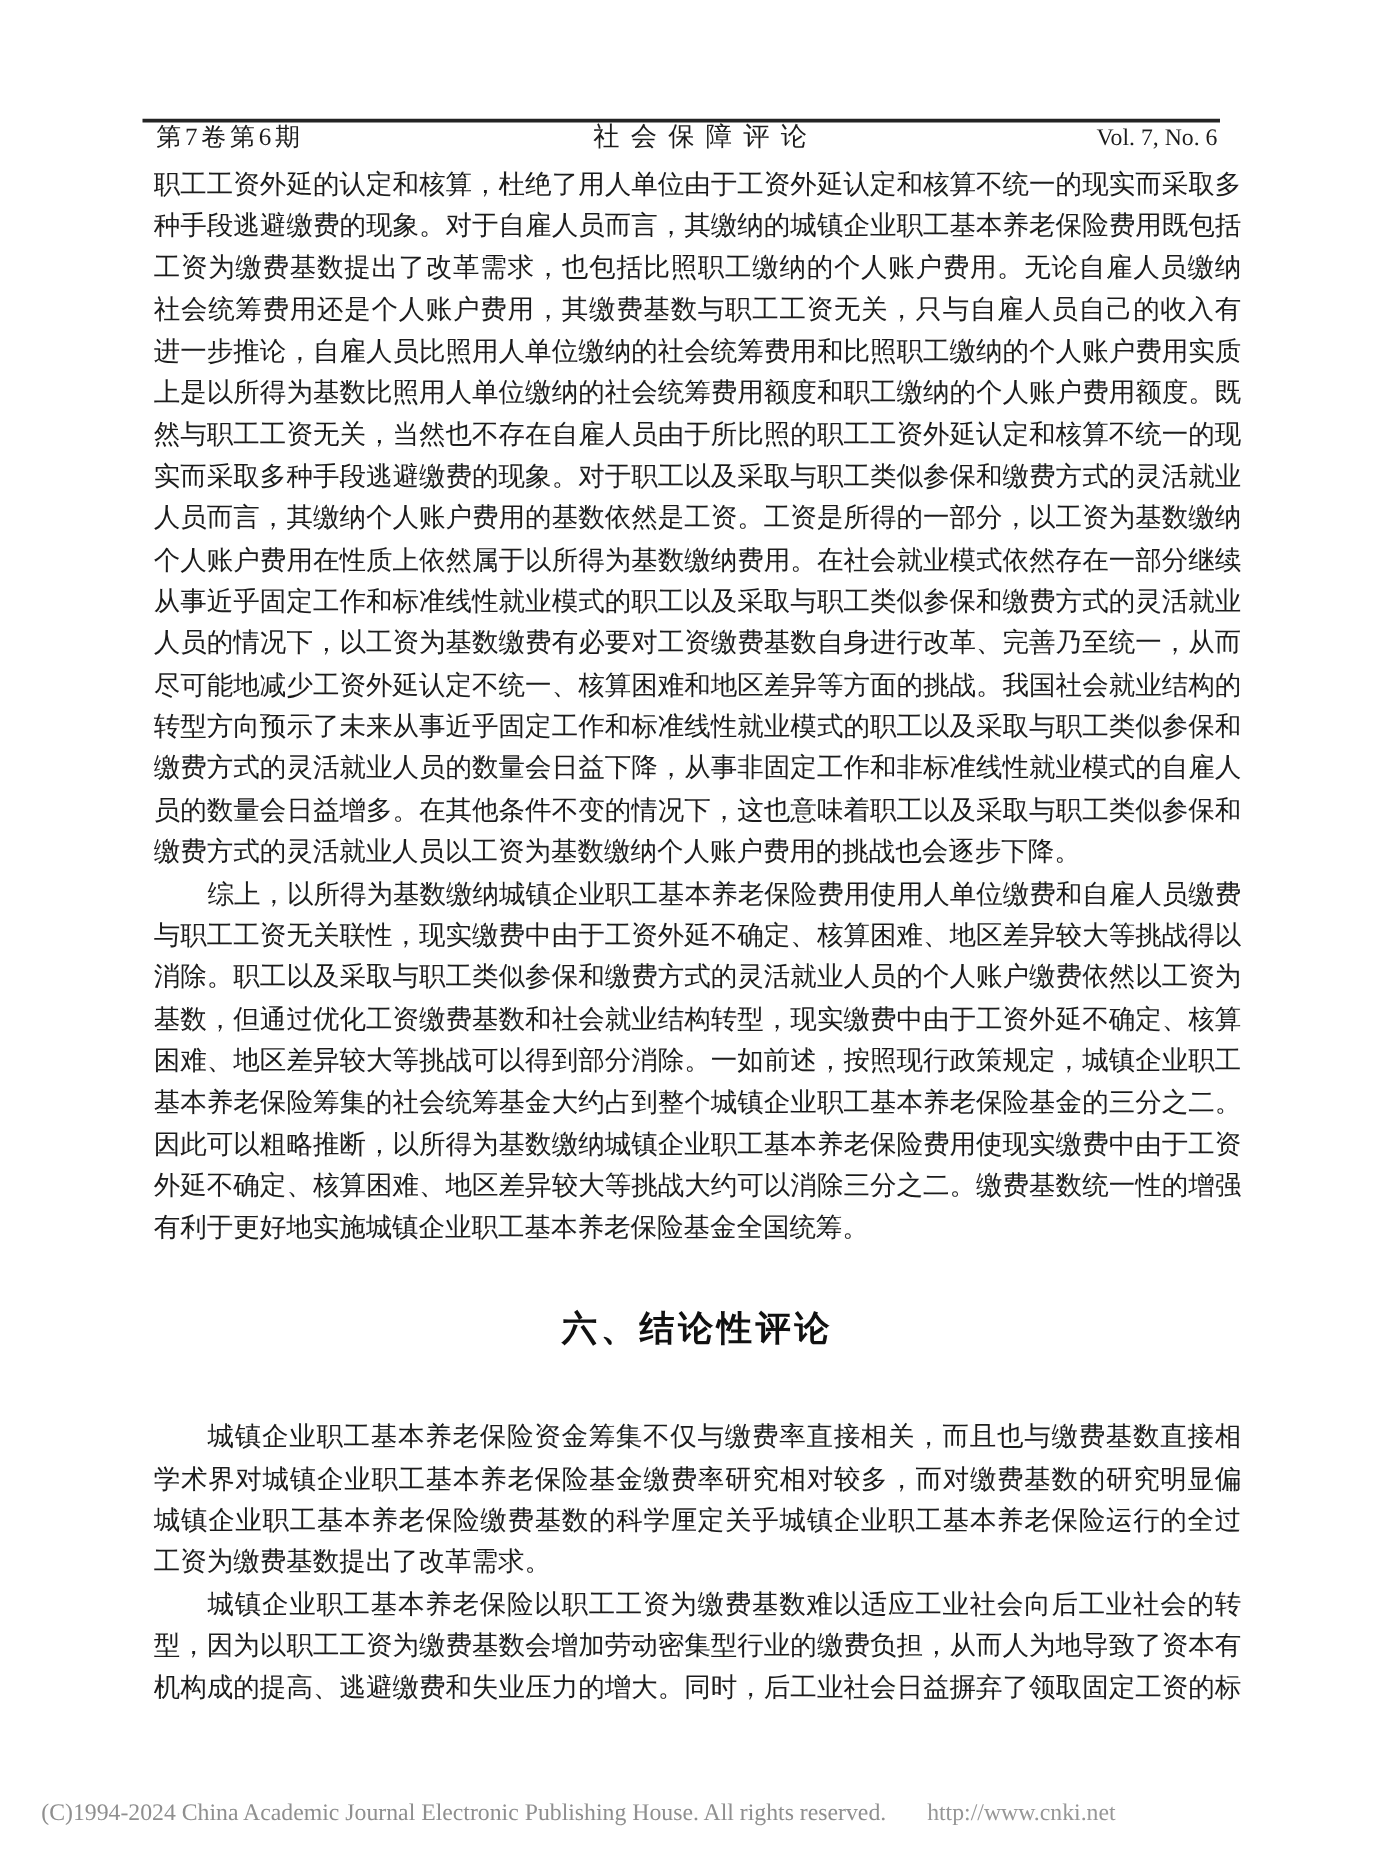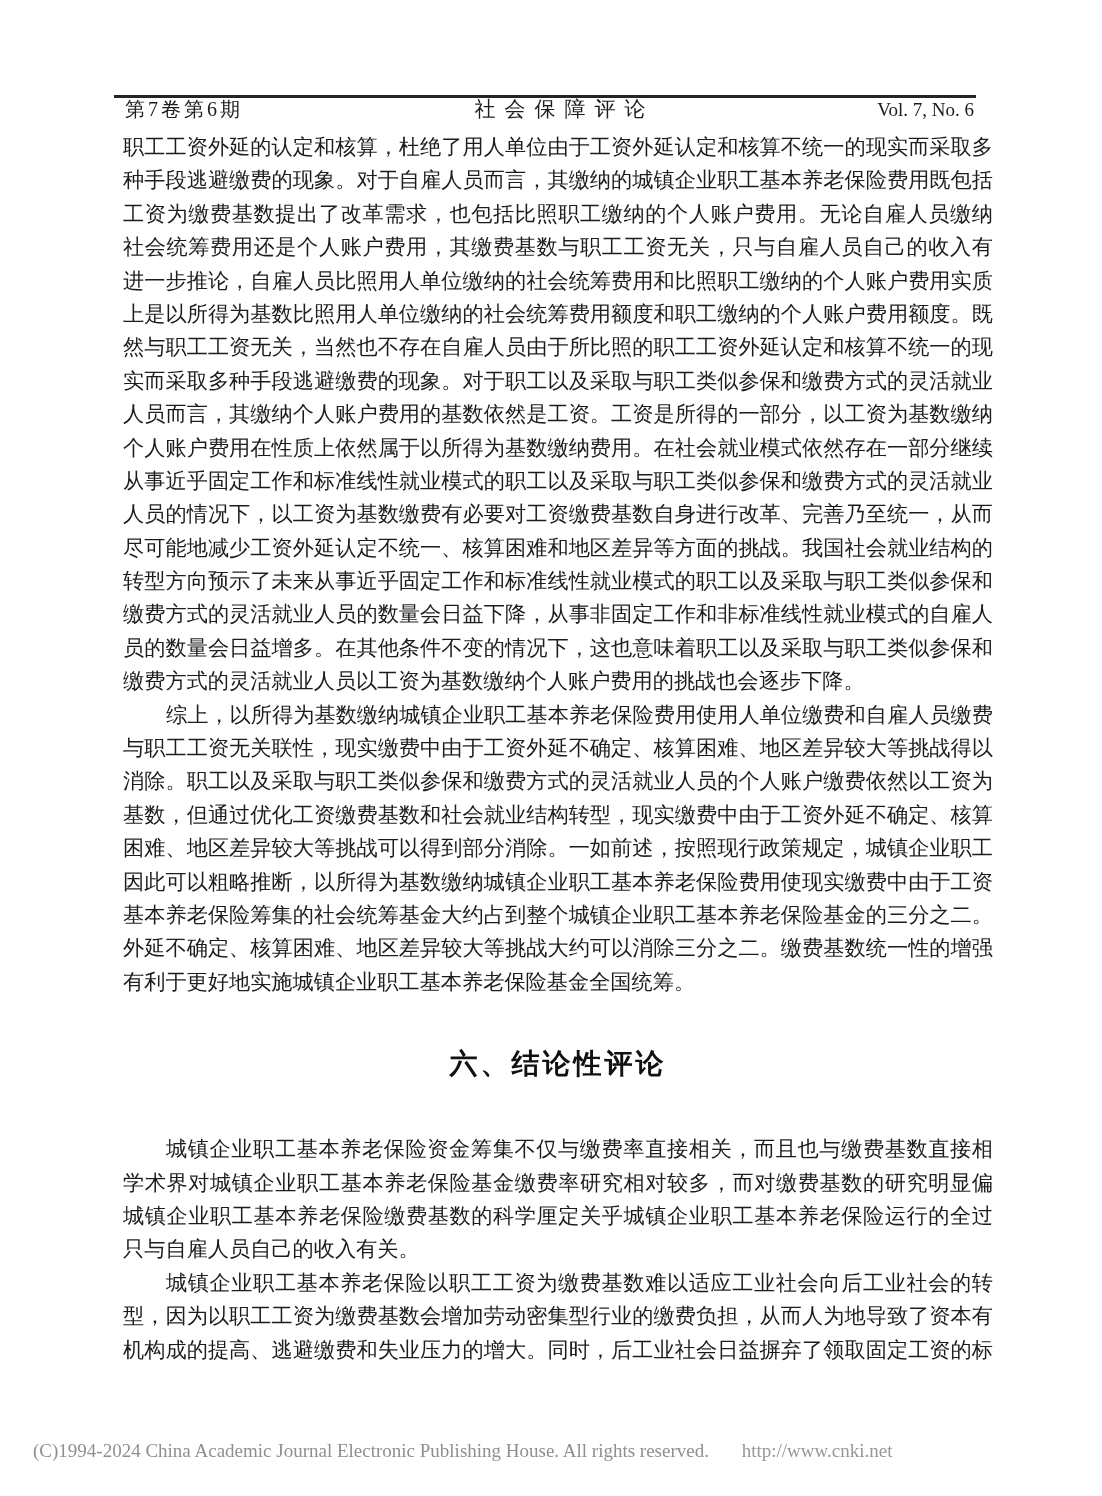--- a/index.html
+++ b/index.html
@@ -87,33 +87,33 @@
           <div class="line">缴费方式的灵活就业人员的数量会日益下降，从事非固定工作和非标准线性就业模式的自雇人</div>
           <div class="line">员的数量会日益增多。在其他条件不变的情况下，这也意味着职工以及采取与职工类似参保和</div>
           <div class="line endline">缴费方式的灵活就业人员以工资为基数缴纳个人账户费用的挑战也会逐步下降。</div>
         </div>
         <div class="paragraph">
           <div class="line indent">综上，以所得为基数缴纳城镇企业职工基本养老保险费用使用人单位缴费和自雇人员缴费</div>
           <div class="line">与职工工资无关联性，现实缴费中由于工资外延不确定、核算困难、地区差异较大等挑战得以</div>
           <div class="line">消除。职工以及采取与职工类似参保和缴费方式的灵活就业人员的个人账户缴费依然以工资为</div>
           <div class="line">基数，但通过优化工资缴费基数和社会就业结构转型，现实缴费中由于工资外延不确定、核算</div>
           <div class="line">困难、地区差异较大等挑战可以得到部分消除。一如前述，按照现行政策规定，城镇企业职工</div>
+          <div class="line">基本养老保险筹集的社会统筹基金大约占到整个城镇企业职工基本养老保险基金的三分之二。</div>
           <div class="line">因此可以粗略推断，以所得为基数缴纳城镇企业职工基本养老保险费用使现实缴费中由于工资</div>
-          <div class="line">基本养老保险筹集的社会统筹基金大约占到整个城镇企业职工基本养老保险基金的三分之二。</div>
           <div class="line">外延不确定、核算困难、地区差异较大等挑战大约可以消除三分之二。缴费基数统一性的增强</div>
           <div class="line endline">有利于更好地实施城镇企业职工基本养老保险基金全国统筹。</div>
         </div>
       </div>
     <div class="section-heading">六、结论性评论</div>
     <div>
         <div class="paragraph">
           <div class="line indent">城镇企业职工基本养老保险资金筹集不仅与缴费率直接相关，而且也与缴费基数直接相关。</div>
           <div class="line">学术界对城镇企业职工基本养老保险基金缴费率研究相对较多，而对缴费基数的研究明显偏少。</div>
           <div class="line">城镇企业职工基本养老保险缴费基数的科学厘定关乎城镇企业职工基本养老保险运行的全过</div>
-          <div class="line endline">只与自雇人员自己的收入有关。</div>
+          <div class="line endline">工资为缴费基数提出了改革需求。</div>
         </div>
         <div class="paragraph">
           <div class="line indent">城镇企业职工基本养老保险以职工工资为缴费基数难以适应工业社会向后工业社会的转</div>
           <div class="line">型，因为以职工工资为缴费基数会增加劳动密集型行业的缴费负担，从而人为地导致了资本有</div>
           <div class="line">机构成的提高、逃避缴费和失业压力的增大。同时，后工业社会日益摒弃了领取固定工资的标</div>
         </div>
       </div>
   </div>
 
   <div class="page-number">· 121 ·</div>

